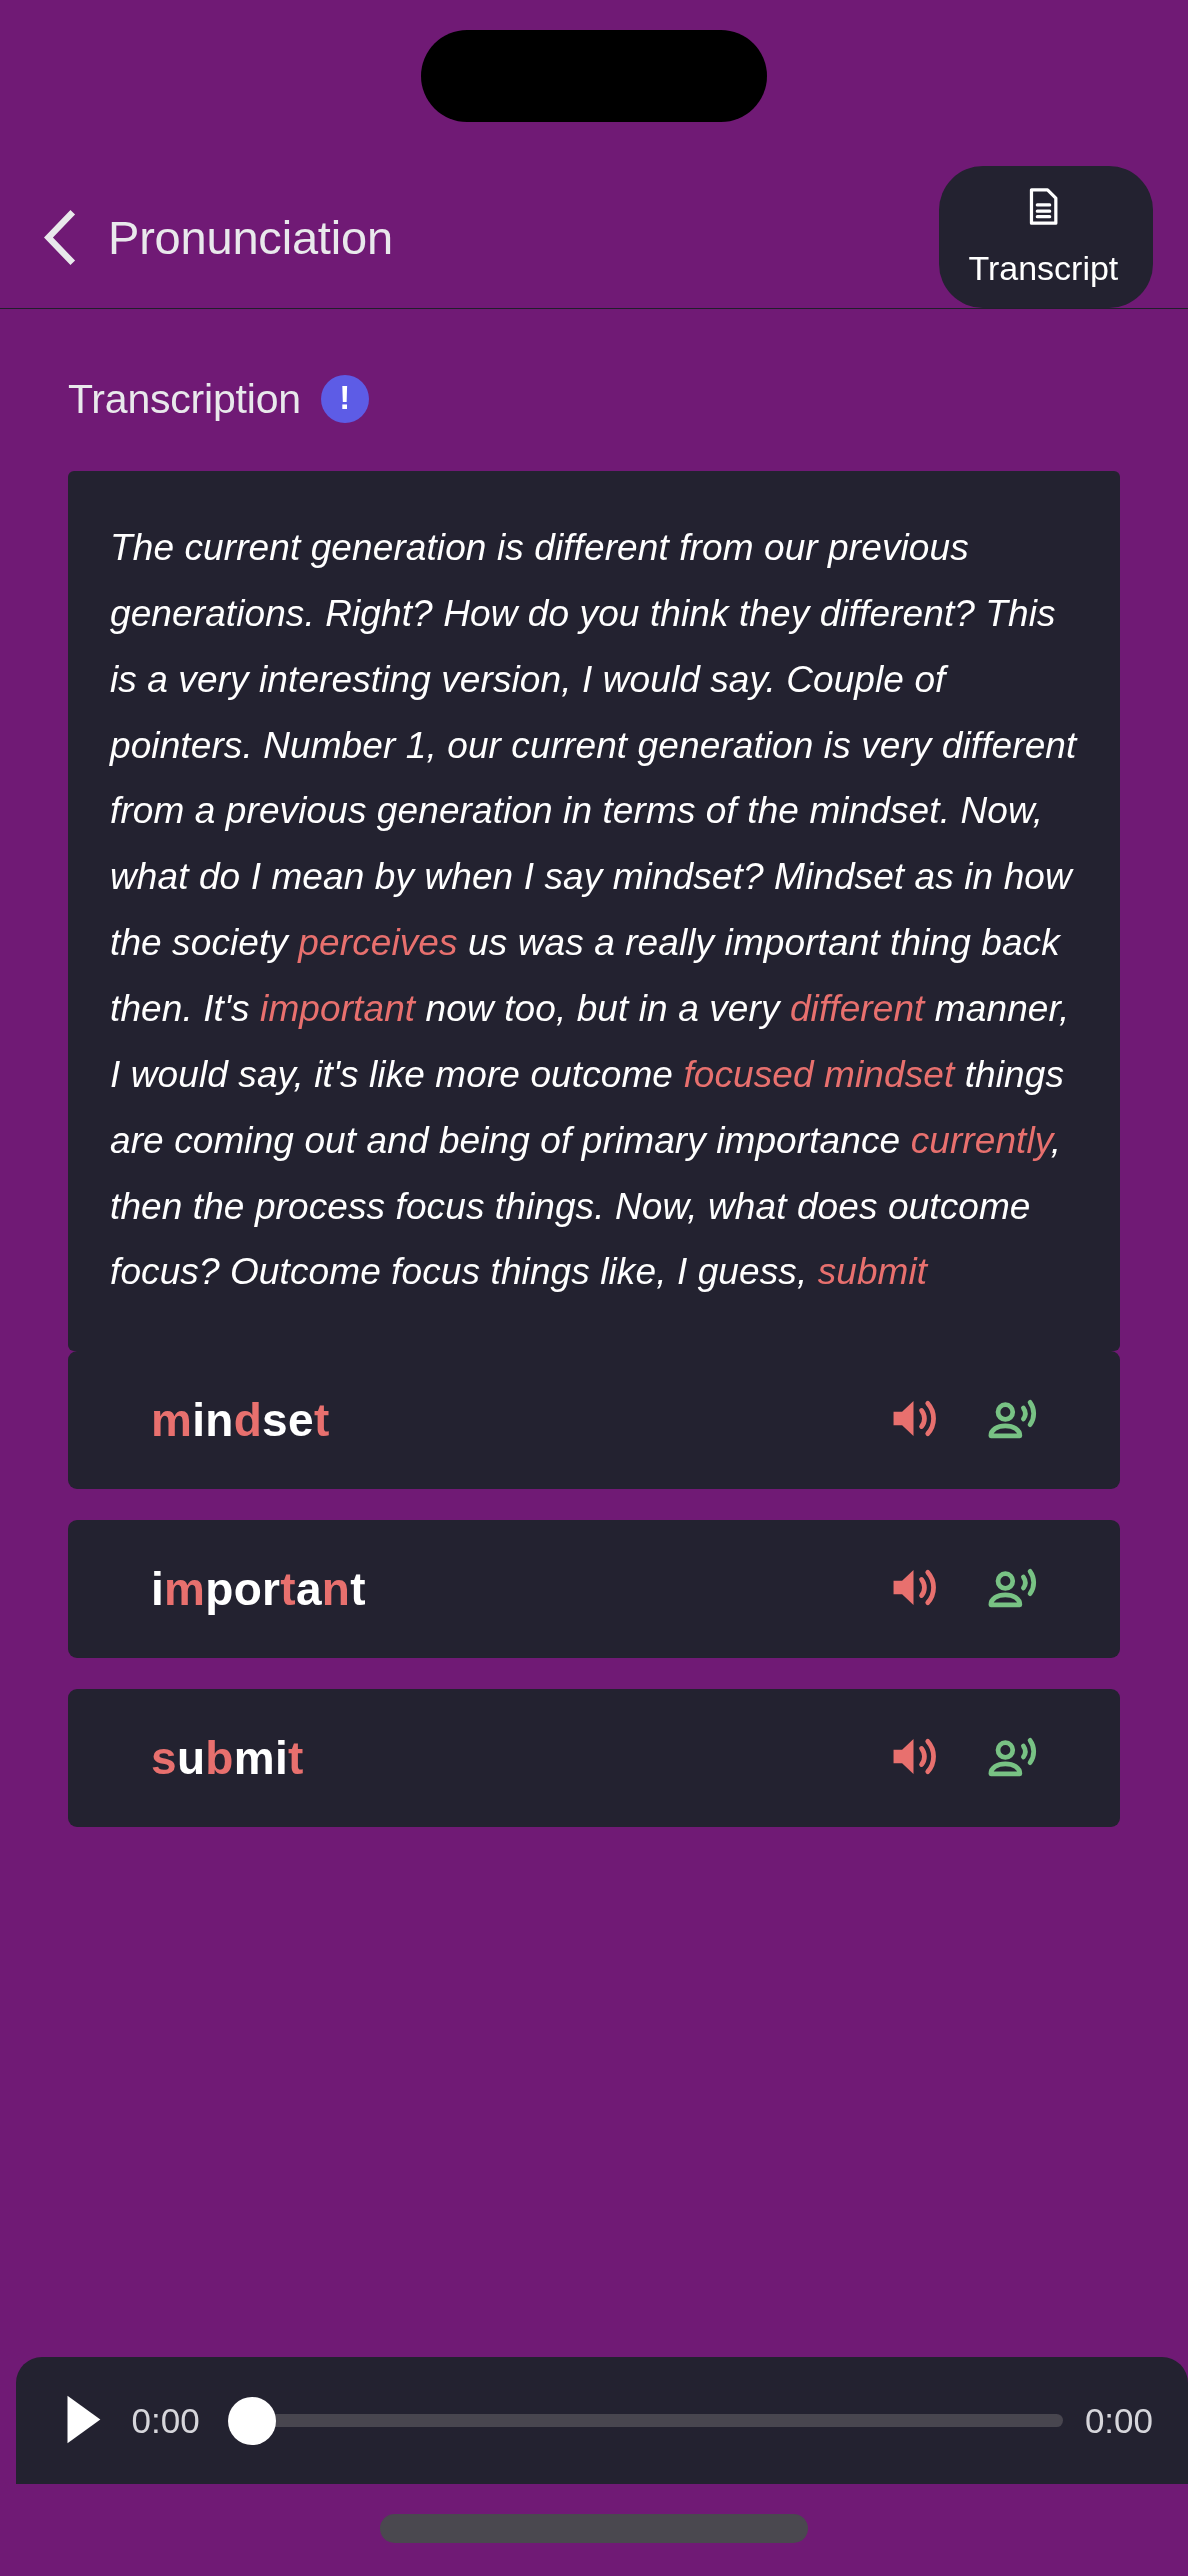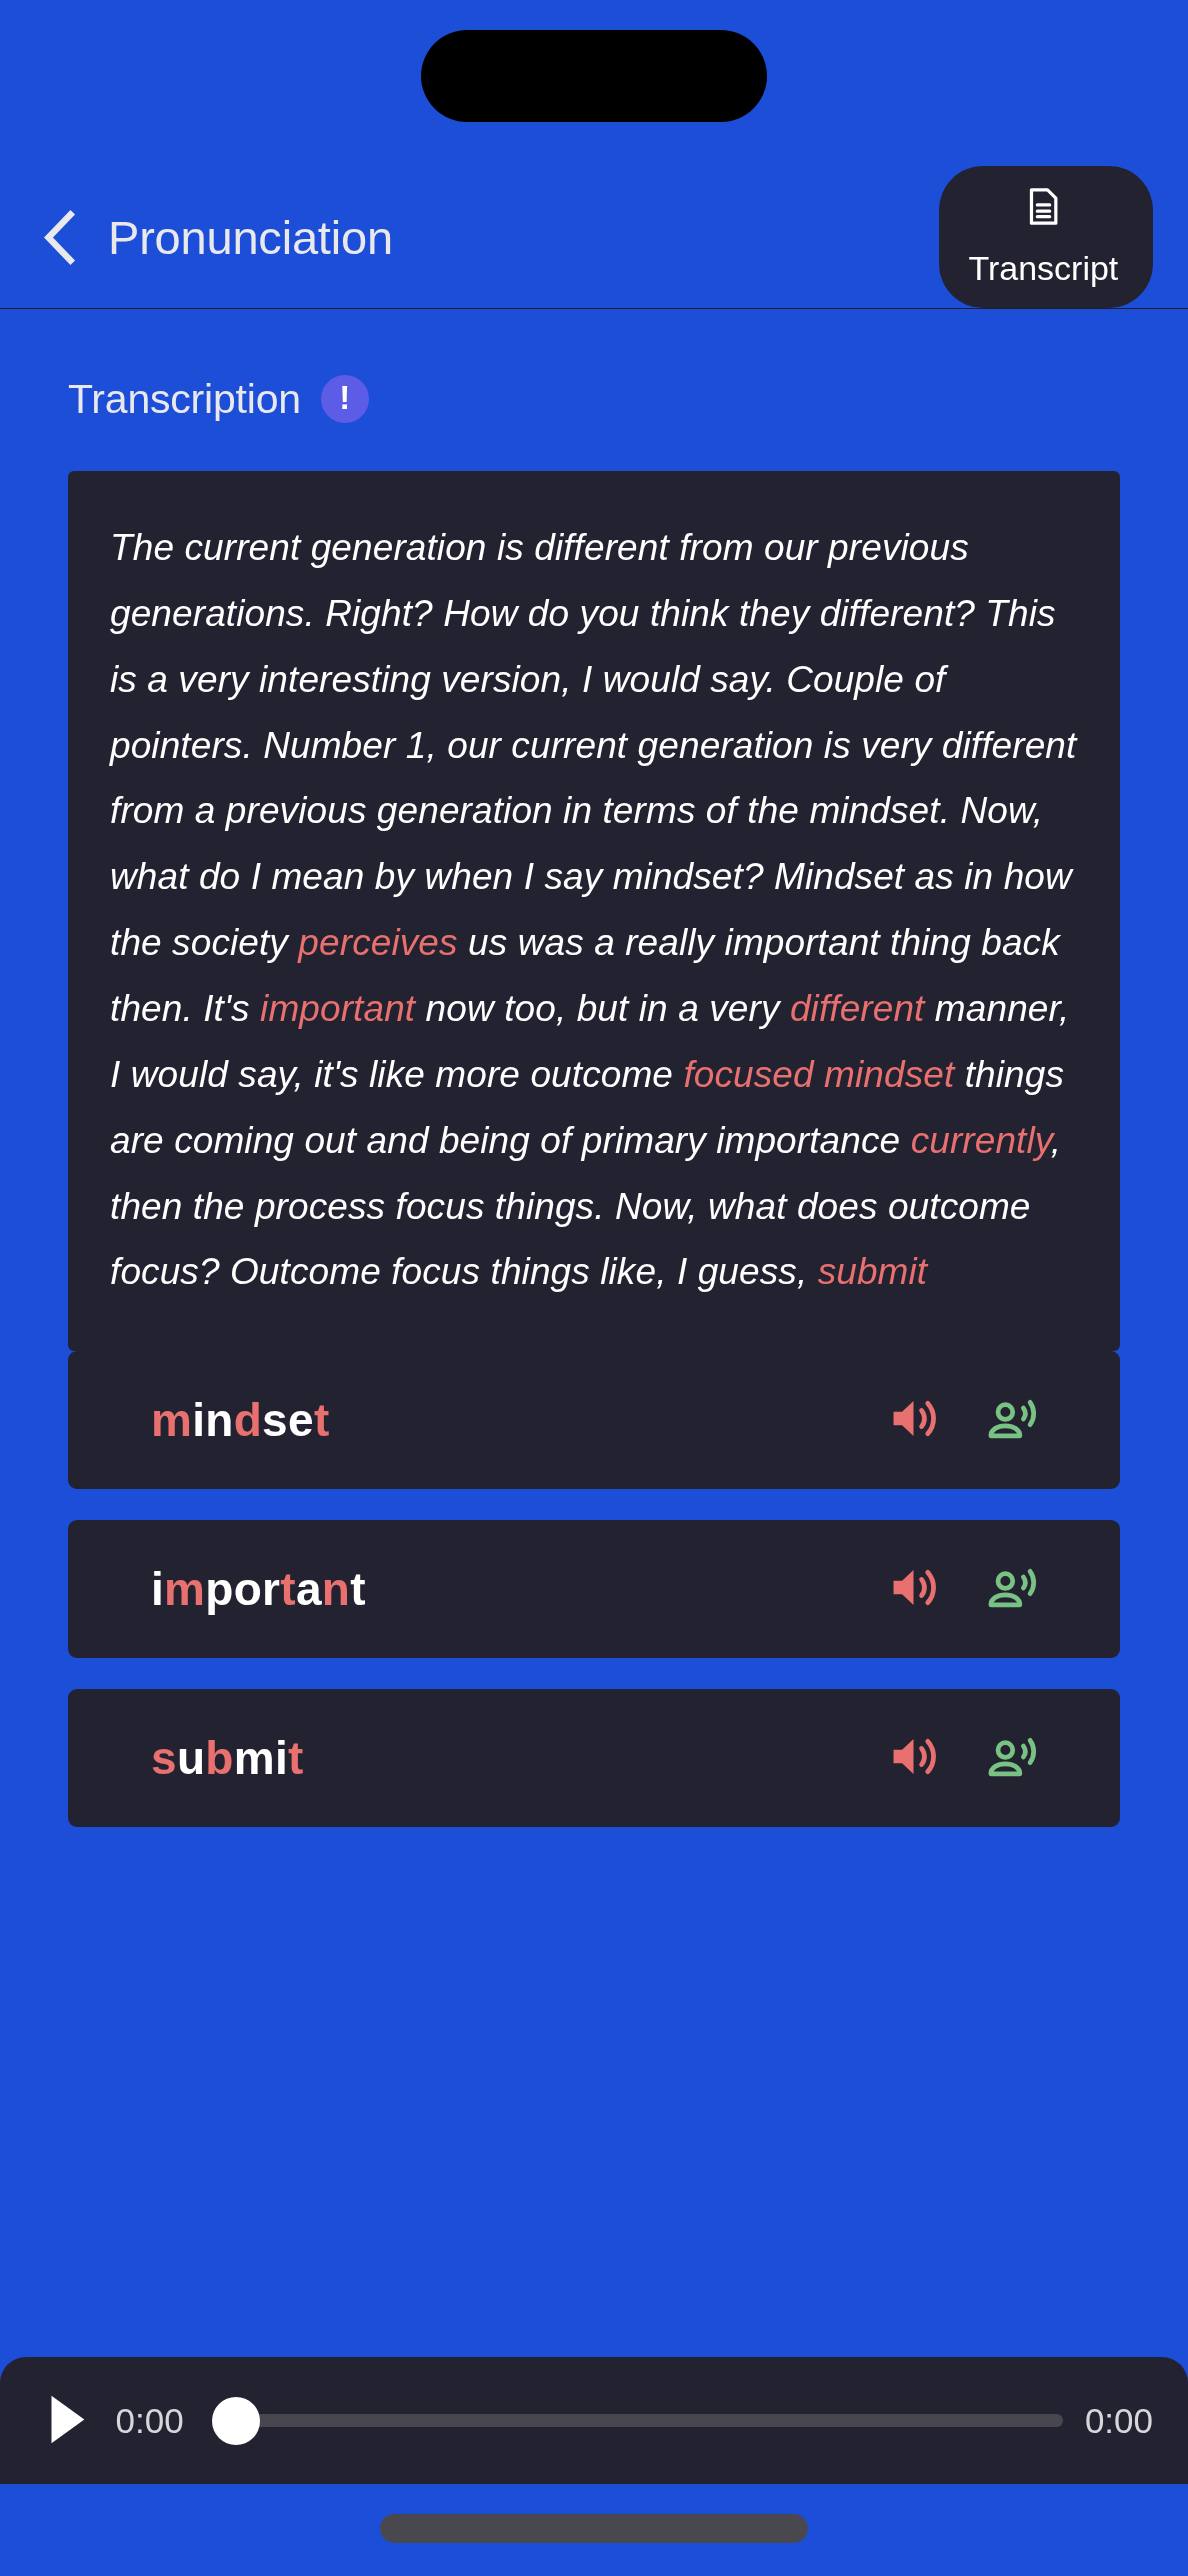--- a/index.html
+++ b/index.html
@@ -2,21 +2,21 @@
 <html style="font-size:14.7px"><head>
 <meta charset="utf-8">
 <style>
   * { margin:0; padding:0; box-sizing:border-box; }
   html, body {
     width:1188px; height:2576px;
     background:#0b0a11;
     font-family:"Liberation Sans", sans-serif;
     overflow:hidden;
   }
-  .phone { position:relative; width:1188px; height:2576px; background:#1d4ed8; }
+  .phone { position:relative; width:1188px; height:2576px; background:#701a75; }
 
   
   .statusbar { position:relative; height:166px; width:100%; }
   .island {
     position:absolute; left:50%; transform:translateX(-50%);
     top:29.5px; width:346px; height:92px;
     background:#000; border-radius:52px;
   }
 
   
@@ -98,21 +98,21 @@
   .card-spacer { flex:1 1 auto; }
   .icon-btn {
     width:79px; height:79px;
     display:flex; align-items:center; justify-content:center;
     flex:0 0 auto;
   }
   .icon-gap { width:20px; flex:0 0 auto; }
 
   
   .player {
-    position:absolute; left:0; right:0; bottom:92px;
+    position:absolute; left:16px; right:0; bottom:92px;
     height:127px;
     background:#232230;
     border-radius:26px 26px 0 0;
     display:flex; align-items:center;
     padding:0 35px;
     gap:0;
   }
   .play-btn {
     width:64px; height:64px;
     display:flex; align-items:center; justify-content:center;

